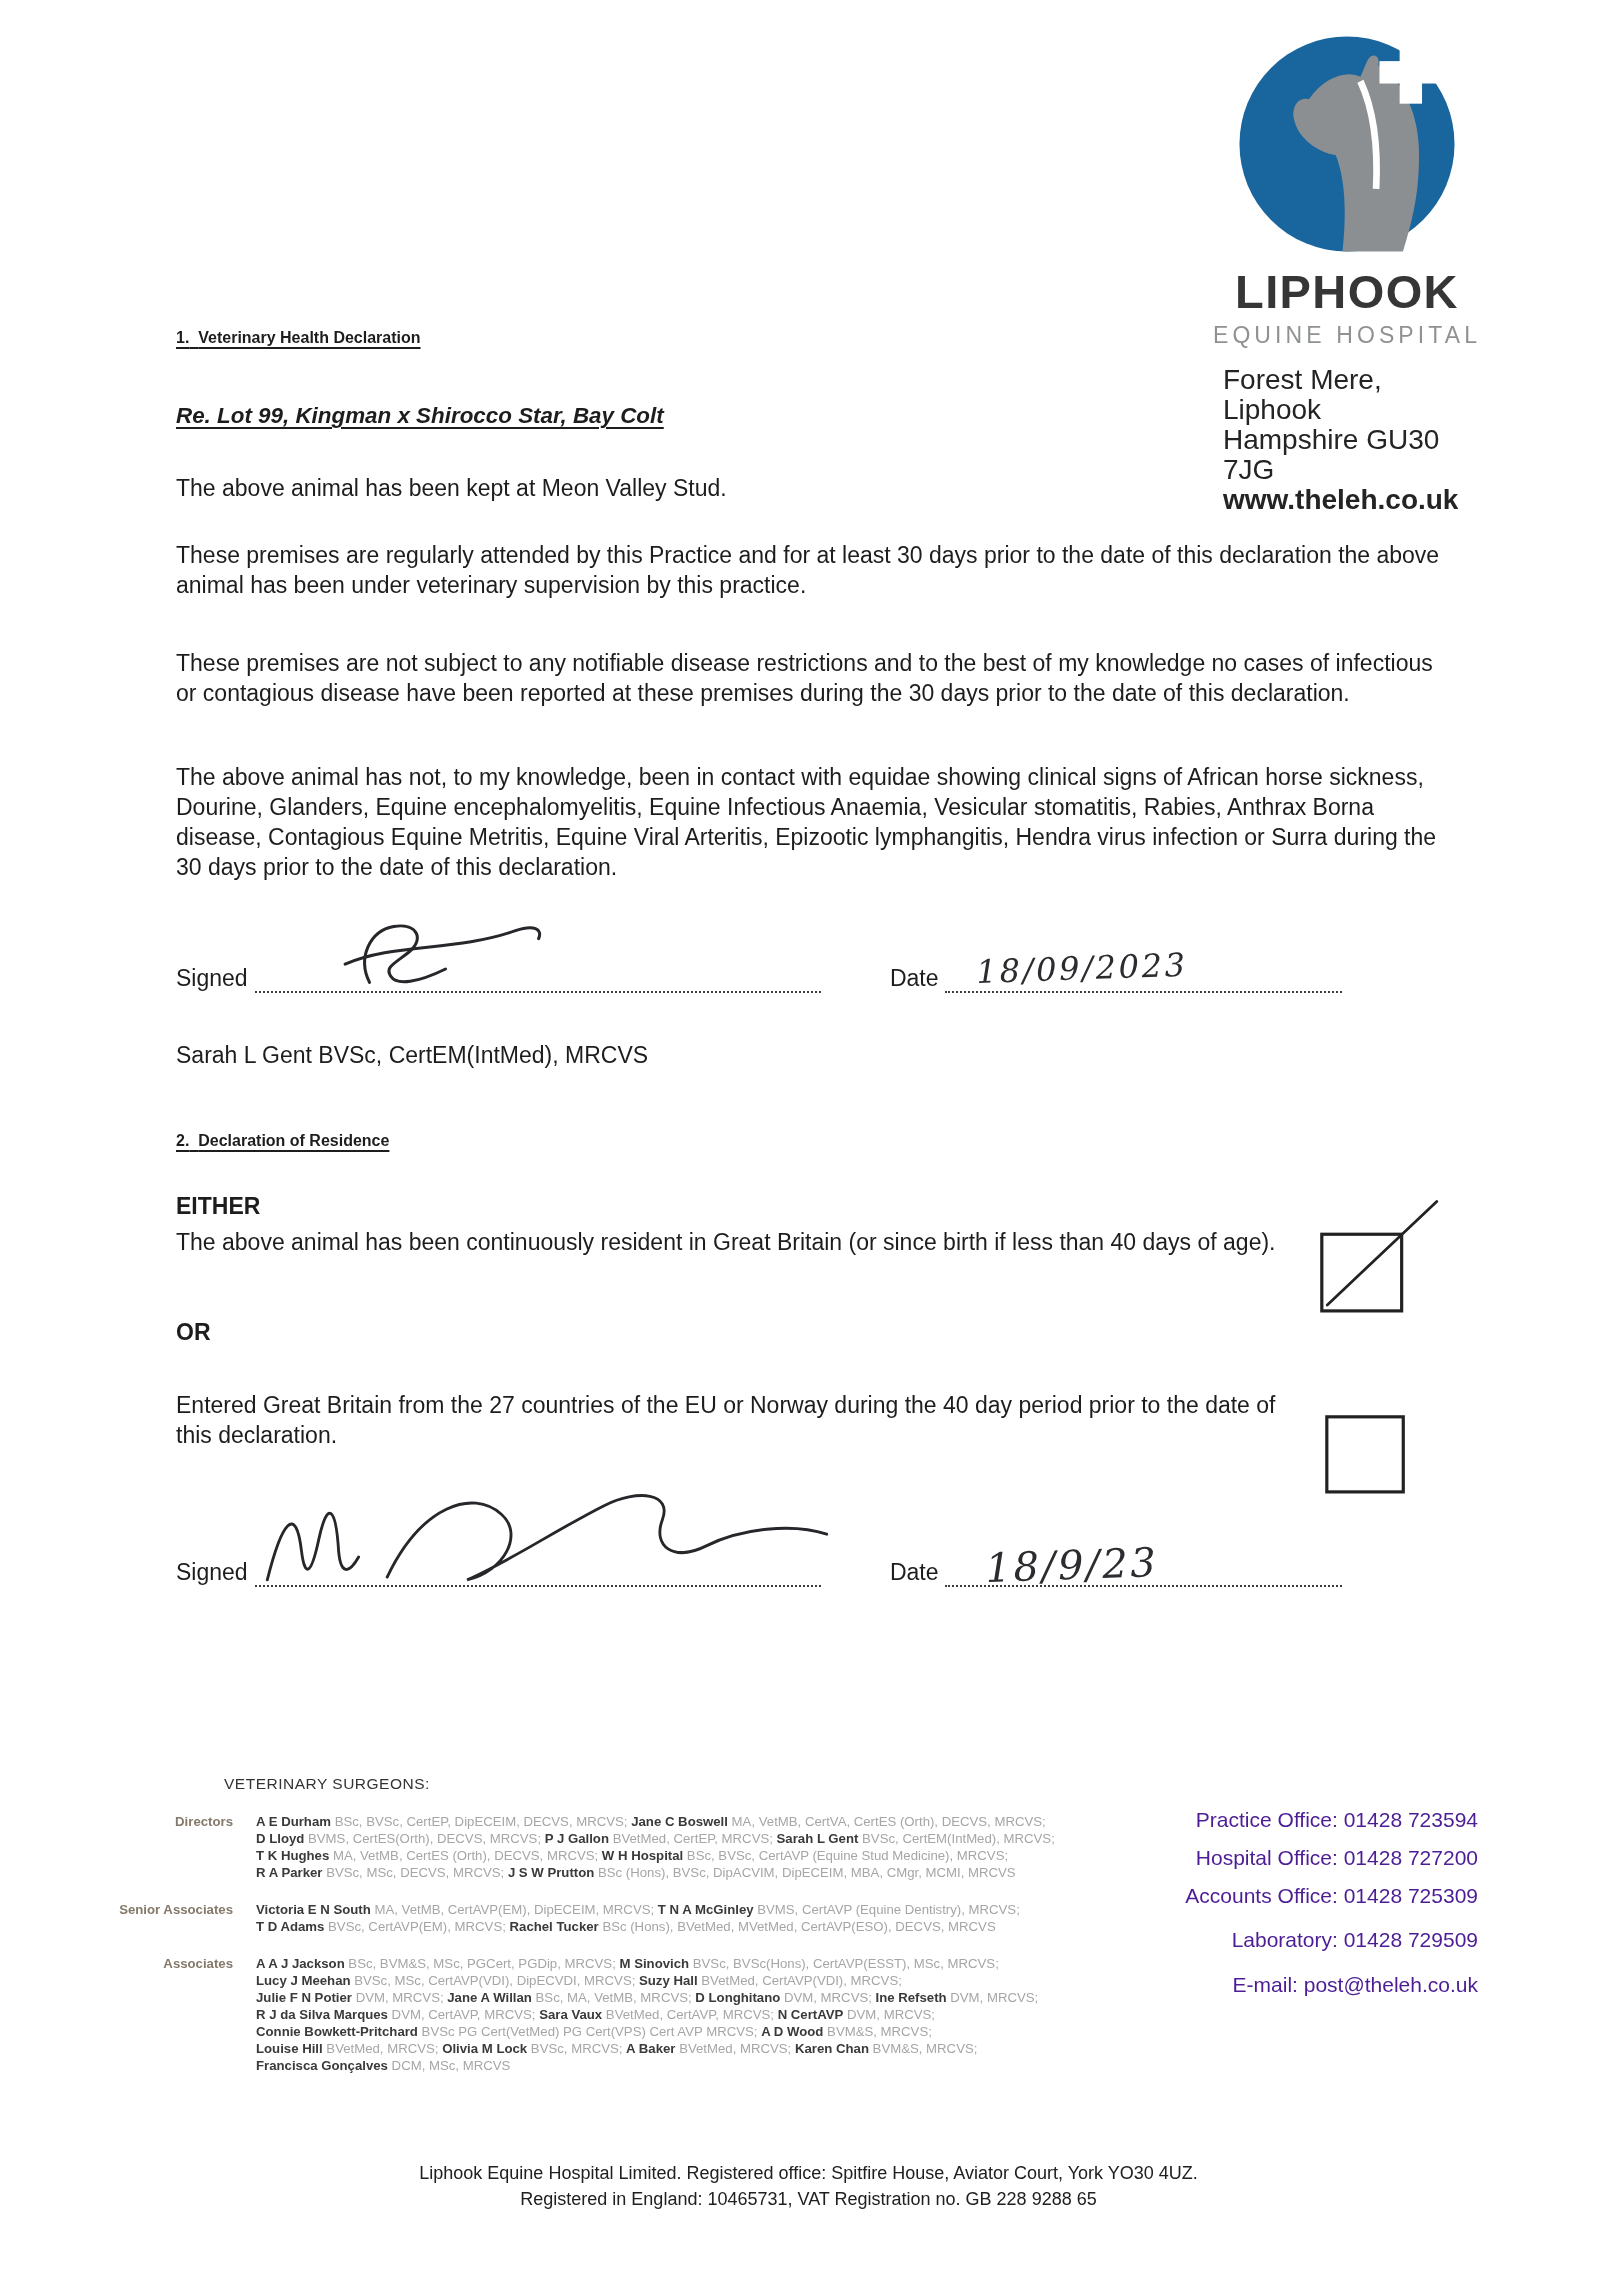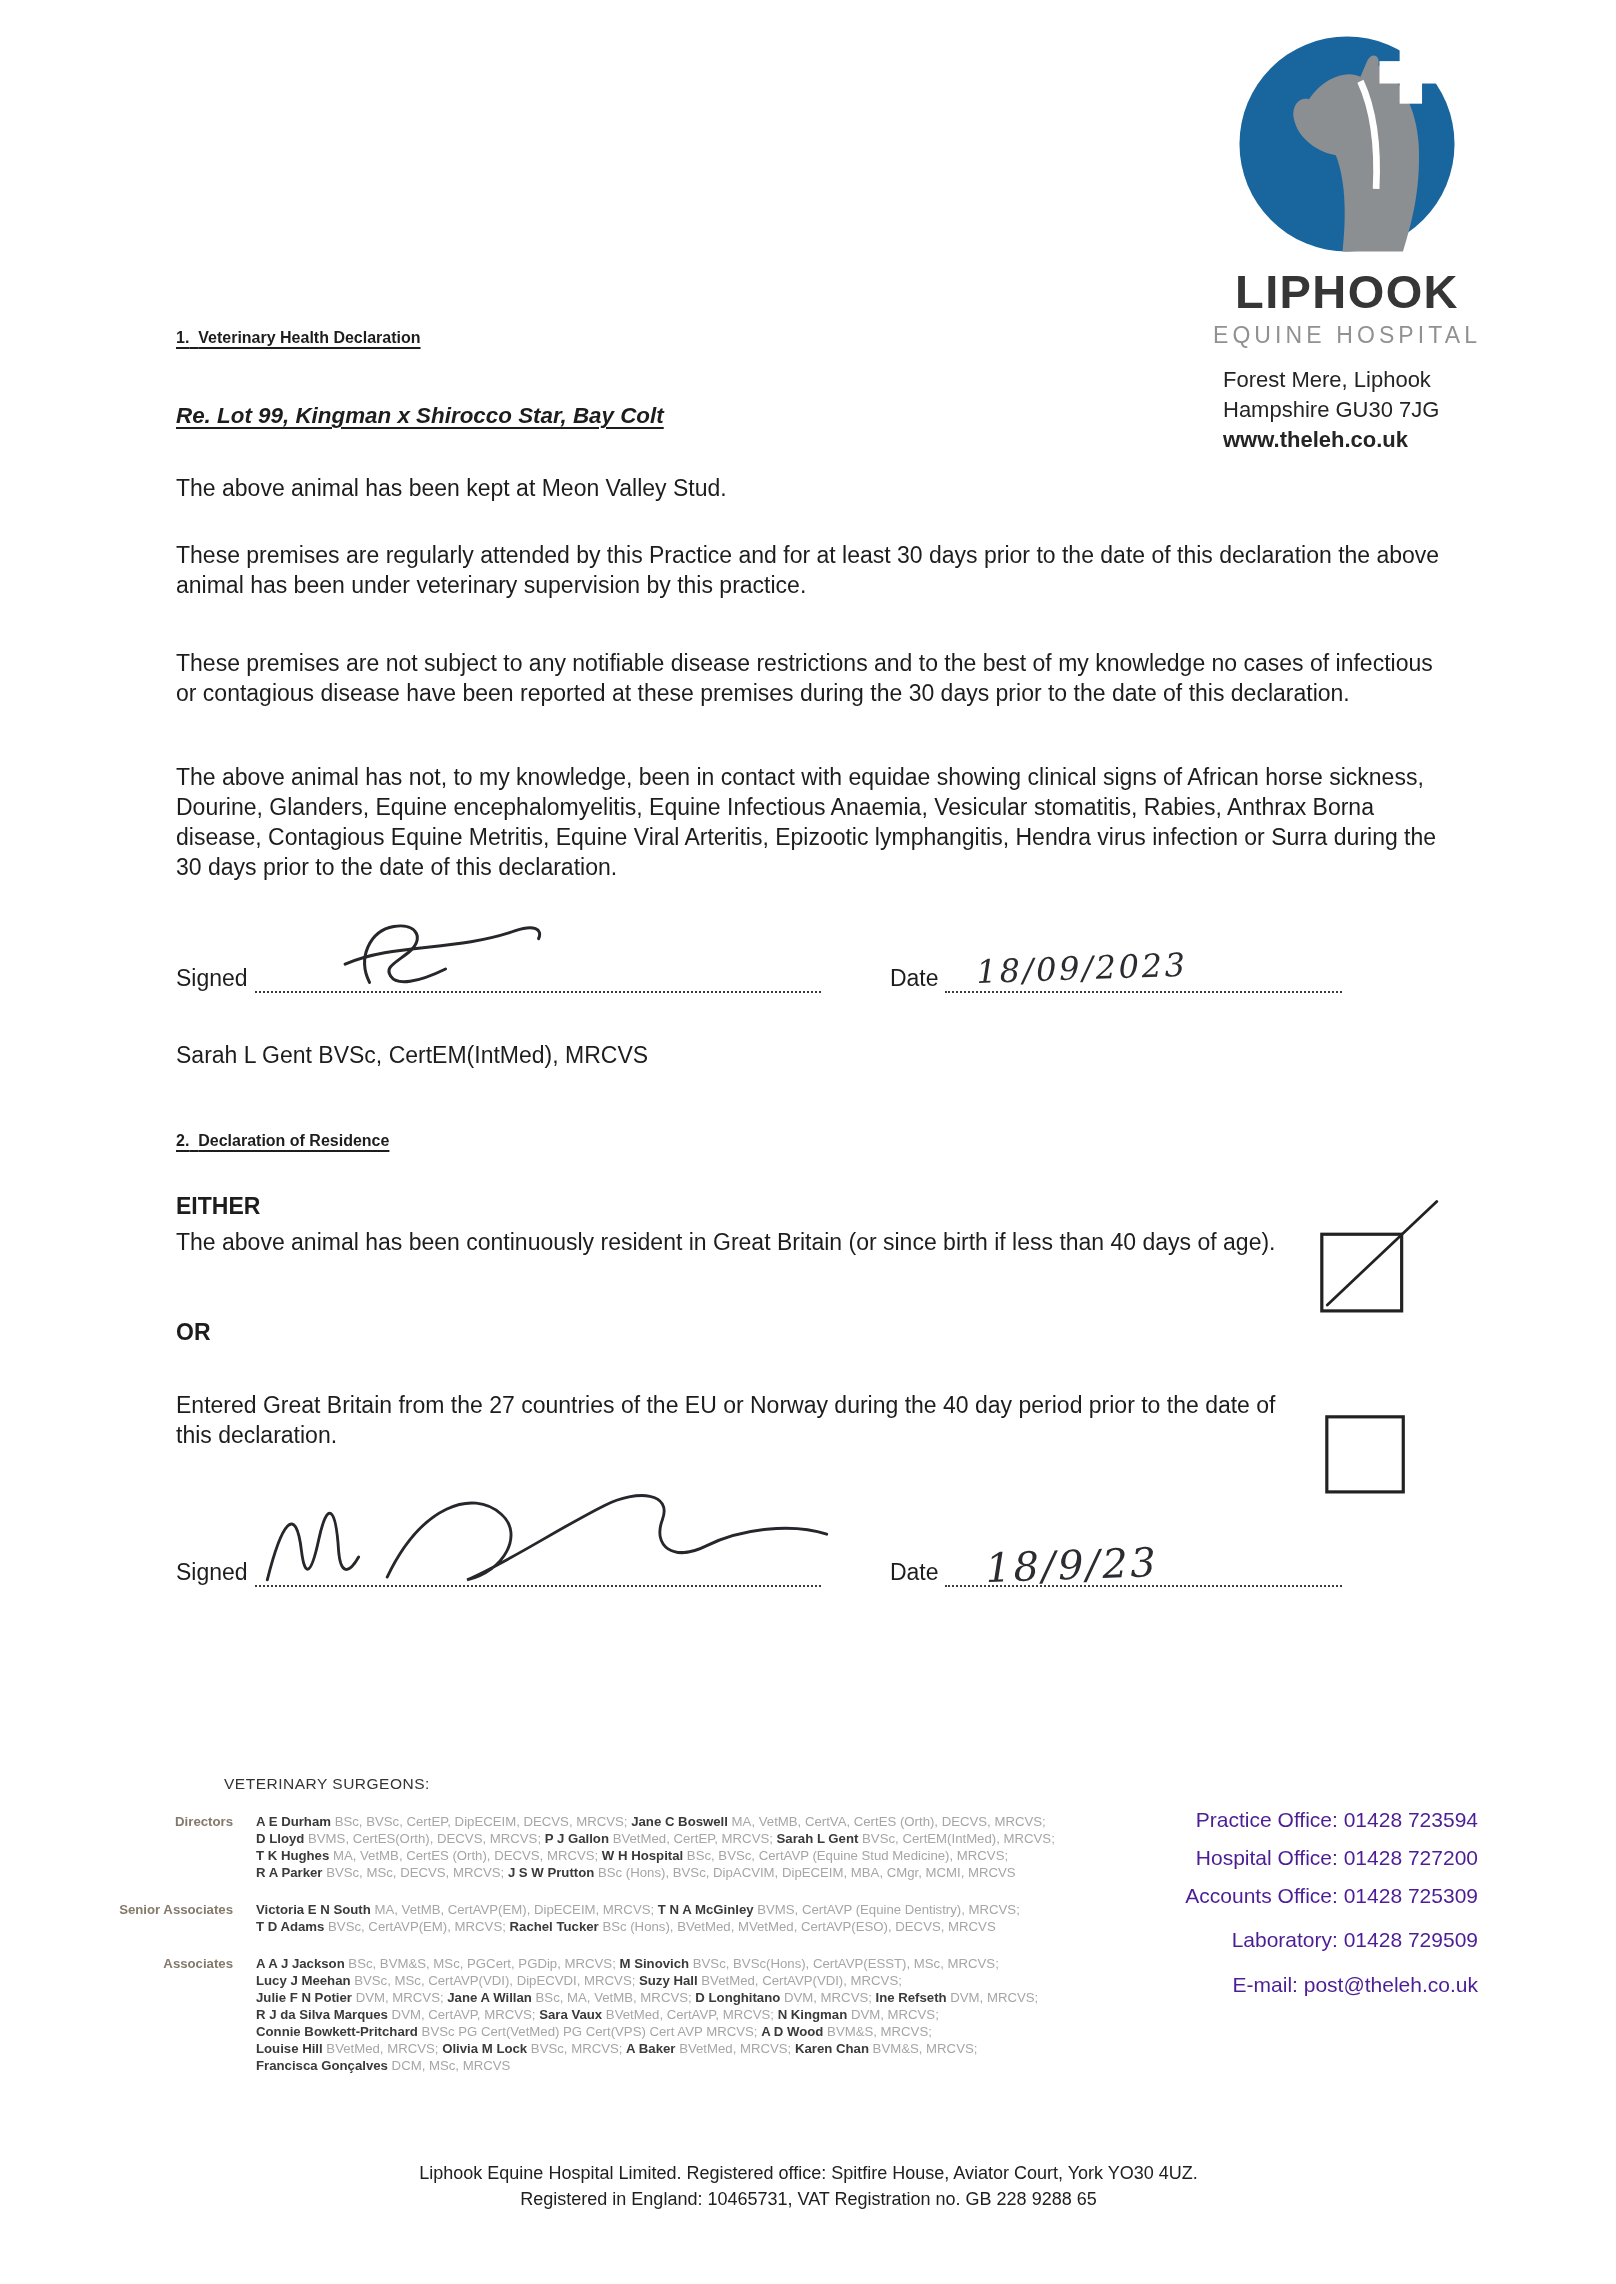--- a/index.html
+++ b/index.html
@@ -8,21 +8,21 @@
   .page {
     position:relative; width:1617px; height:2284px; background:#ffffff;
     overflow:hidden; color:#1d1d1d;
   }
 
   
   .logo-block { position:absolute; top:32px; left:1211px; width:272px; }
   .logo-svg { display:block; width:224px; height:224px; margin:0 auto; }
   .brand { margin-top:8.2px; text-align:center; font-size:47px; font-weight:bold; color:#363636; letter-spacing:1.4px; }
   .brand-sub { text-align:center; font-size:23px; color:#8f9193; letter-spacing:4.1px; margin-top:2.7px; }
-  .address { margin-top:16.4px; padding-left:12px; font-size:22px; line-height:30px; color:#242424; }
+  .address { margin-top:16.4px; padding-left:12px; font-size:28px; line-height:30px; color:#242424; }
   .address .site { font-weight:bold; }
 
   
   .main { position:absolute; left:176px; top:0; width:1274px; font-size:23px; line-height:30px; }
 
   .sec-heading { font-weight:bold; font-size:16px; }
   .sec-heading .ul { text-decoration:underline; text-decoration-thickness:1.8px; text-underline-offset:4.1px; }
   #heading1 { margin-top:323px; }
   .re-line { margin-top:48px; font-weight:bold; font-style:italic; font-size:22.4px;
              text-decoration:underline; text-decoration-thickness:1.8px; text-underline-offset:4.1px; }
@@ -195,21 +195,21 @@
             <div class="sg-line"><span class="sg-n">Victoria E N South</span><span class="sg-q"> MA, VetMB, CertAVP(EM), DipECEIM, MRCVS; </span><span class="sg-n">T N A McGinley</span><span class="sg-q"> BVMS, CertAVP (Equine Dentistry), MRCVS;</span></div>
             <div class="sg-line"><span class="sg-n">T D Adams</span><span class="sg-q"> BVSc, CertAVP(EM), MRCVS; </span><span class="sg-n">Rachel Tucker</span><span class="sg-q"> BSc (Hons), BVetMed, MVetMed, CertAVP(ESO), DECVS, MRCVS</span></div>
           </div>
         </div>
         <div class="sg-row">
           <div class="sg-label">Associates</div>
           <div class="sg-names">
             <div class="sg-line"><span class="sg-n">A A J Jackson</span><span class="sg-q"> BSc, BVM&amp;S, MSc, PGCert, PGDip, MRCVS; </span><span class="sg-n">M Sinovich</span><span class="sg-q"> BVSc, BVSc(Hons), CertAVP(ESST), MSc, MRCVS;</span></div>
             <div class="sg-line"><span class="sg-n">Lucy J Meehan</span><span class="sg-q"> BVSc, MSc, CertAVP(VDI), DipECVDI, MRCVS; </span><span class="sg-n">Suzy Hall</span><span class="sg-q"> BVetMed, CertAVP(VDI), MRCVS;</span></div>
             <div class="sg-line"><span class="sg-n">Julie F N Potier</span><span class="sg-q"> DVM, MRCVS; </span><span class="sg-n">Jane A Willan</span><span class="sg-q"> BSc, MA, VetMB, MRCVS; </span><span class="sg-n">D Longhitano</span><span class="sg-q"> DVM, MRCVS; </span><span class="sg-n">Ine Refseth</span><span class="sg-q"> DVM, MRCVS;</span></div>
-            <div class="sg-line"><span class="sg-n">R J da Silva Marques</span><span class="sg-q"> DVM, CertAVP, MRCVS; </span><span class="sg-n">Sara Vaux</span><span class="sg-q"> BVetMed, CertAVP, MRCVS; </span><span class="sg-n">N Kingman</span><span class="sg-q"> DVM, MRCVS;</span></div>
+            <div class="sg-line"><span class="sg-n">R J da Silva Marques</span><span class="sg-q"> DVM, CertAVP, MRCVS; </span><span class="sg-n">Sara Vaux</span><span class="sg-q"> BVetMed, CertAVP, MRCVS; </span><span class="sg-n">N CertAVP</span><span class="sg-q"> DVM, MRCVS;</span></div>
             <div class="sg-line"><span class="sg-n">Connie Bowkett-Pritchard</span><span class="sg-q"> BVSc PG Cert(VetMed) PG Cert(VPS) Cert AVP MRCVS; </span><span class="sg-n">A D Wood</span><span class="sg-q"> BVM&amp;S, MRCVS;</span></div>
             <div class="sg-line"><span class="sg-n">Louise Hill</span><span class="sg-q"> BVetMed, MRCVS; </span><span class="sg-n">Olivia M Lock</span><span class="sg-q"> BVSc, MRCVS; </span><span class="sg-n">A Baker</span><span class="sg-q"> BVetMed, MRCVS; </span><span class="sg-n">Karen Chan</span><span class="sg-q"> BVM&amp;S, MRCVS;</span></div>
             <div class="sg-line"><span class="sg-n">Francisca Gonçalves</span><span class="sg-q"> DCM, MSc, MRCVS</span></div>
           </div>
         </div>
       </div>
   </div>
 
   <div class="contact">
     <div class="contact-line">Practice Office: 01428 723594</div>

